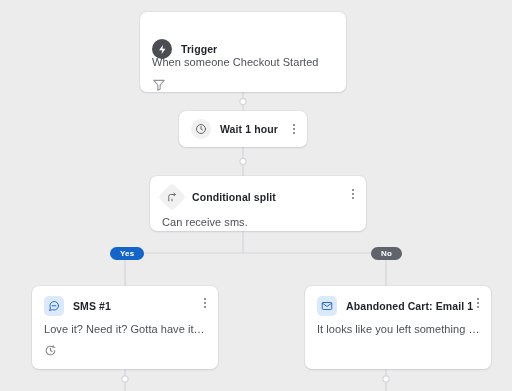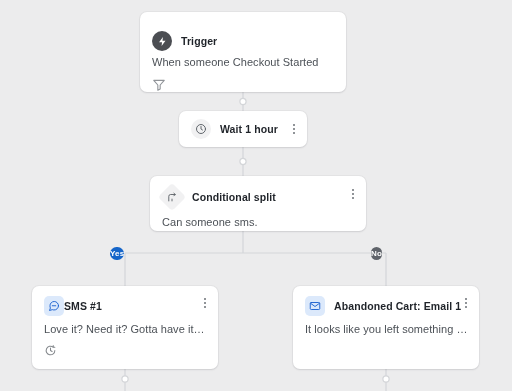--- a/index.html
+++ b/index.html
@@ -115,21 +115,21 @@
     position: absolute;
     height: 13px;
     border-radius: 7px;
     display: flex;
     align-items: center;
     justify-content: center;
     font-size: 8px;
     font-weight: 600;
     color: #ffffff;
     letter-spacing: .2px;
-    padding: 0 0;
+    padding: 0 10px;
     box-sizing: border-box;
     cursor: pointer;
   }
   .pill.yes { background: #1565c9; }
   .pill.no  { background: #5f636a; justify-content: flex-end; }
 </style>
 </head>
 <body>
 
 <div id="canvas">
@@ -153,21 +153,21 @@
       <line x1="386" y1="369" x2="386" y2="391"></line>
     </g>
 
     <circle cx="243" cy="101.5" r="3.1" fill="#ffffff" stroke="#d4d6d9" stroke-width="1.2"></circle>
     <circle cx="243" cy="161.5" r="3.1" fill="#ffffff" stroke="#d4d6d9" stroke-width="1.2"></circle>
     <circle cx="125" cy="379" r="3.1" fill="#ffffff" stroke="#d4d6d9" stroke-width="1.2"></circle>
     <circle cx="386" cy="379" r="3.1" fill="#ffffff" stroke="#d4d6d9" stroke-width="1.2"></circle>
   </svg>
 
   <div class="card" style="left:140px; top:12px; width:206px; height:80px;">
-    <div class="card-head" style="padding:19px 12px 0 12px; gap:9px;">
+    <div class="card-head" style="padding:27px 12px 0 12px; gap:9px;">
       <span class="head-icon round-dark">
         <svg width="11" height="11" viewBox="0 0 24 24" fill="#ffffff">
           <path d="M13 2 4.5 13.5H11l-1 8.5 8.5-11.5H12z"></path>
         </svg>
       </span>
       <span class="head-title">Trigger</span>
     </div>
     <div class="card-body" style="left:12px; top:44px; width:182px;">When someone Checkout Started</div>
     <span class="card-foot-icon" style="left:12px; top:66px;">
       <svg width="14" height="14" viewBox="0 0 24 24" fill="none" stroke="#6b7076" stroke-width="1.9" stroke-linecap="round" stroke-linejoin="round">
@@ -197,37 +197,37 @@
     <div class="card-head" style="padding:11px 12px 0 12px; gap:10px;">
       <span class="head-icon diamond">
         <svg width="11" height="11" viewBox="0 0 24 24" fill="none" stroke="#5b6066" stroke-width="2" stroke-linecap="round" stroke-linejoin="round">
           <path d="M5 19V9a4 4 0 0 1 4-4h10"></path>
             <path d="M16 2l3 3-3 3"></path>
             <path d="M12 19v-4"></path>
         </svg>
       </span>
       <span class="head-title">Conditional split</span>
     </div>
-    <div class="card-body" style="left:12px; top:40px; width:160px;">Can someone sms.</div>
+    <div class="card-body" style="left:12px; top:40px; width:160px;">Can receive sms.</div>
     <span class="kebab" style="right:6px; top:10px;">
       <i></i>
         <i></i>
         <i></i>
     </span>
   </div>
 
   <div class="pill yes" style="left:110px; top:246.5px;">
     <span>Yes</span>
   </div>
   <div class="pill no" style="left:371px; top:246.5px;">
     <span>No</span>
   </div>
 
   <div class="card" style="left:32px; top:286px; width:186px; height:83px;">
-    <div class="card-head" style="padding:10px 12px 0 12px; ">
+    <div class="card-head" style="padding:10px 12px 0 12px; gap:9px;">
       <span class="head-icon blue-tile">
         <svg width="12" height="12" viewBox="0 0 24 24" fill="none" stroke="#1e63d0" stroke-width="1.9" stroke-linecap="round" stroke-linejoin="round">
           <path d="M21 11.5a8.4 8.4 0 0 1-9 8.4 9 9 0 0 1-3.3-.6L3 21l1.8-5A8.3 8.3 0 0 1 4 11.5 8.4 8.4 0 0 1 12.5 3 8.4 8.4 0 0 1 21 11.5z"></path>
           <path d="M8.5 11.5h7"></path>
         </svg>
       </span>
       <span class="head-title">SMS #1</span>
     </div>
     <div class="card-body" style="left:12px; top:37px; width:162px;">Love it? Need it? Gotta have it? Your cart i...</div>
     <span class="kebab" style="right:6px; top:9px;">
@@ -238,21 +238,21 @@
     <span class="card-foot-icon" style="left:12px; top:57px;">
       <svg width="13" height="13" viewBox="0 0 24 24" fill="none" stroke="#5b6066" stroke-width="1.9" stroke-linecap="round" stroke-linejoin="round">
         <path d="M20 12a8 8 0 1 1-3.2-6.4"></path>
           <path d="M12 7.5V12l3 1.8"></path>
           <path d="M17 3v3h3"></path>
       </svg>
     </span>
 
   </div>
 
-  <div class="card" style="left:293px; top:286px; width:186px; height:83px;">
+  <div class="card" style="left:305px; top:286px; width:186px; height:83px;">
     <div class="card-head" style="padding:10px 12px 0 12px; gap:9px;">
       <span class="head-icon blue-tile">
         <svg width="12" height="12" viewBox="0 0 24 24" fill="none" stroke="#1e63d0" stroke-width="1.9" stroke-linecap="round" stroke-linejoin="round">
           <rect x="2.5" y="5" width="19" height="14" rx="2"></rect>
           <path d="M3 6.5l9 6.5 9-6.5"></path>
         </svg>
       </span>
       <span class="head-title">Abandoned Cart: Email 1</span>
     </div>
     <div class="card-body" style="left:12px; top:37px; width:166px;">It looks like you left something behind...</div>

